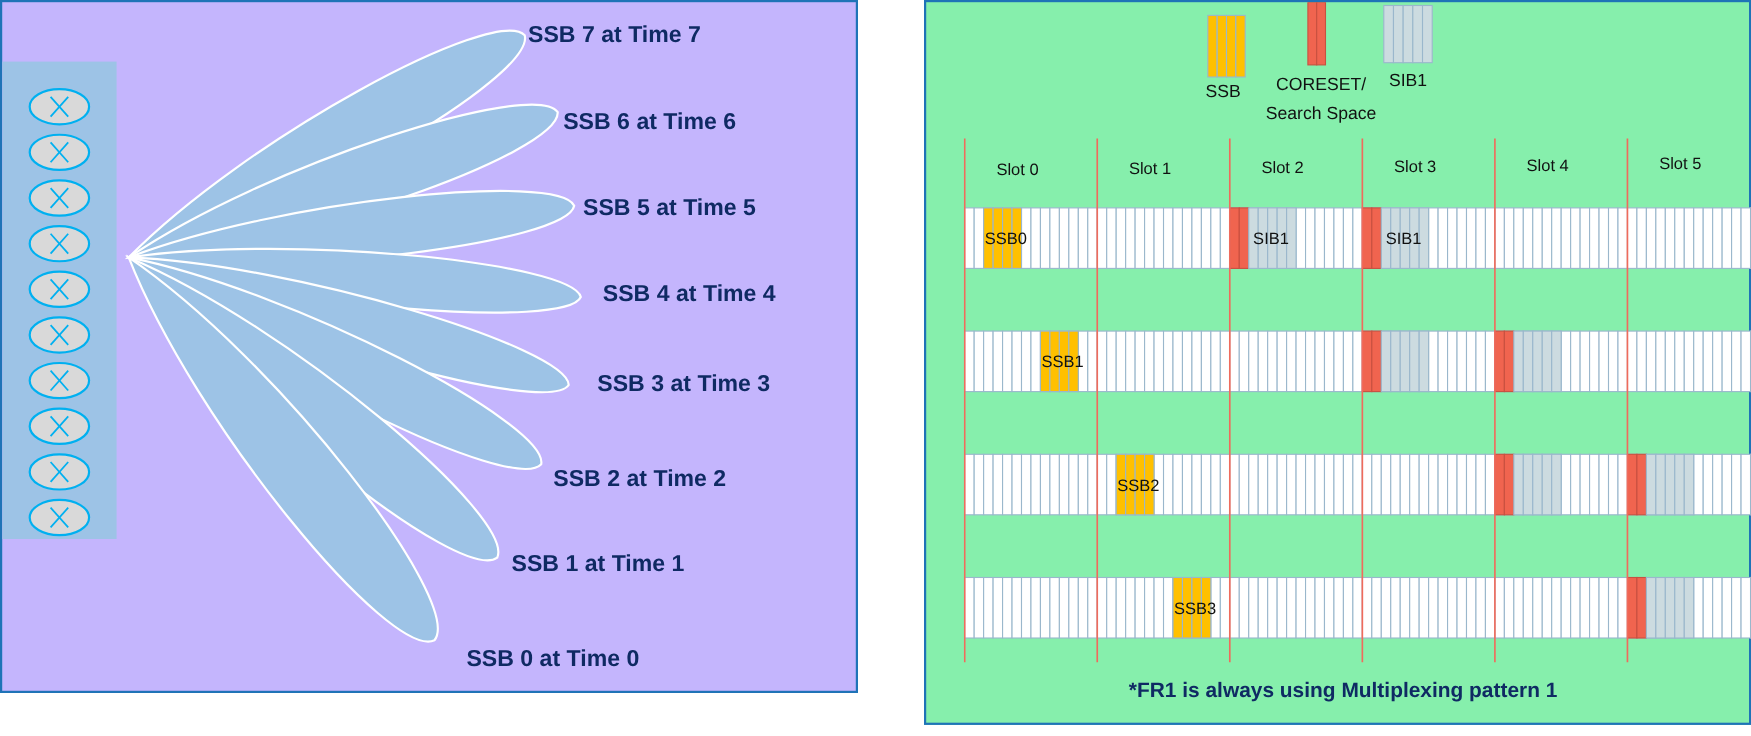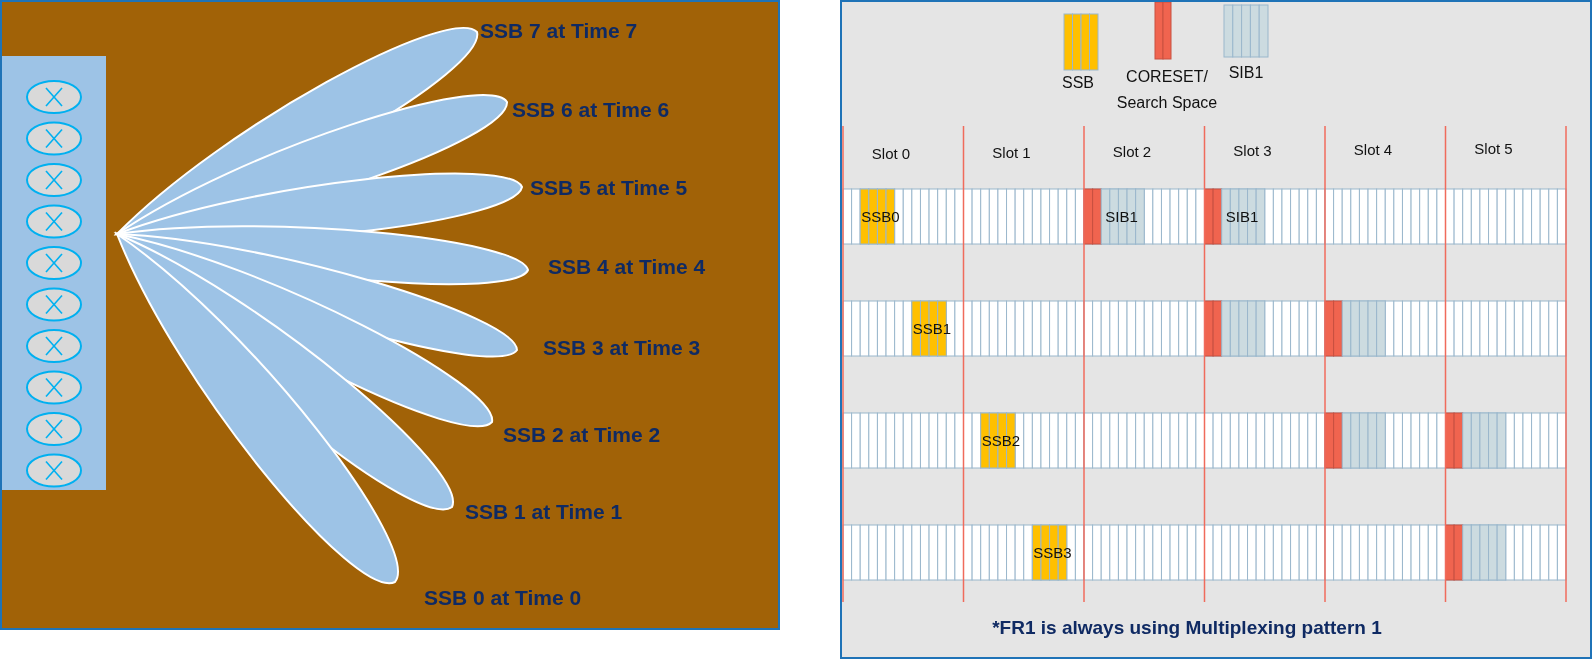--- a/index.html
+++ b/index.html
@@ -1,21 +1,21 @@
 <!DOCTYPE html>
 <html><head>
 <meta charset="utf-8">
 <style>
   html, body { margin: 0; padding: 0; background: #ffffff; }
   body { width: 1592px; height: 669px; position: relative; overflow: hidden;
          font-family: "Liberation Sans", "DejaVu Sans", sans-serif; }
   #left-panel { position: absolute; left: 0; top: 0; width: 780px; height: 630px;
-                border: 2px solid #1f73b7; box-sizing: border-box; background: #a16207; }
+                border: 2px solid #1f73b7; box-sizing: border-box; background: #c4b5fd; }
   #right-panel { position: absolute; left: 840px; top: 0; width: 752px; height: 659px;
-                 border: 2px solid #1f73b7; box-sizing: border-box; background: #e5e5e5; }
+                 border: 2px solid #1f73b7; box-sizing: border-box; background: #86efac; padding-left: 34px; }
   svg text { font-family: "Liberation Sans", "DejaVu Sans", sans-serif; }
   .beam-label { font-weight: bold; font-size: 21px; fill: #0f2a63; }
   .slot-label { font-size: 15px; fill: #111; }
   .legend-label { font-size: 16px; fill: #111; }
   .block-label { font-size: 15px; fill: #111; }
   .footnote { font-weight: bold; font-size: 19px; fill: #0f2a63; }
 </style>
 </head>
 <body>
 

